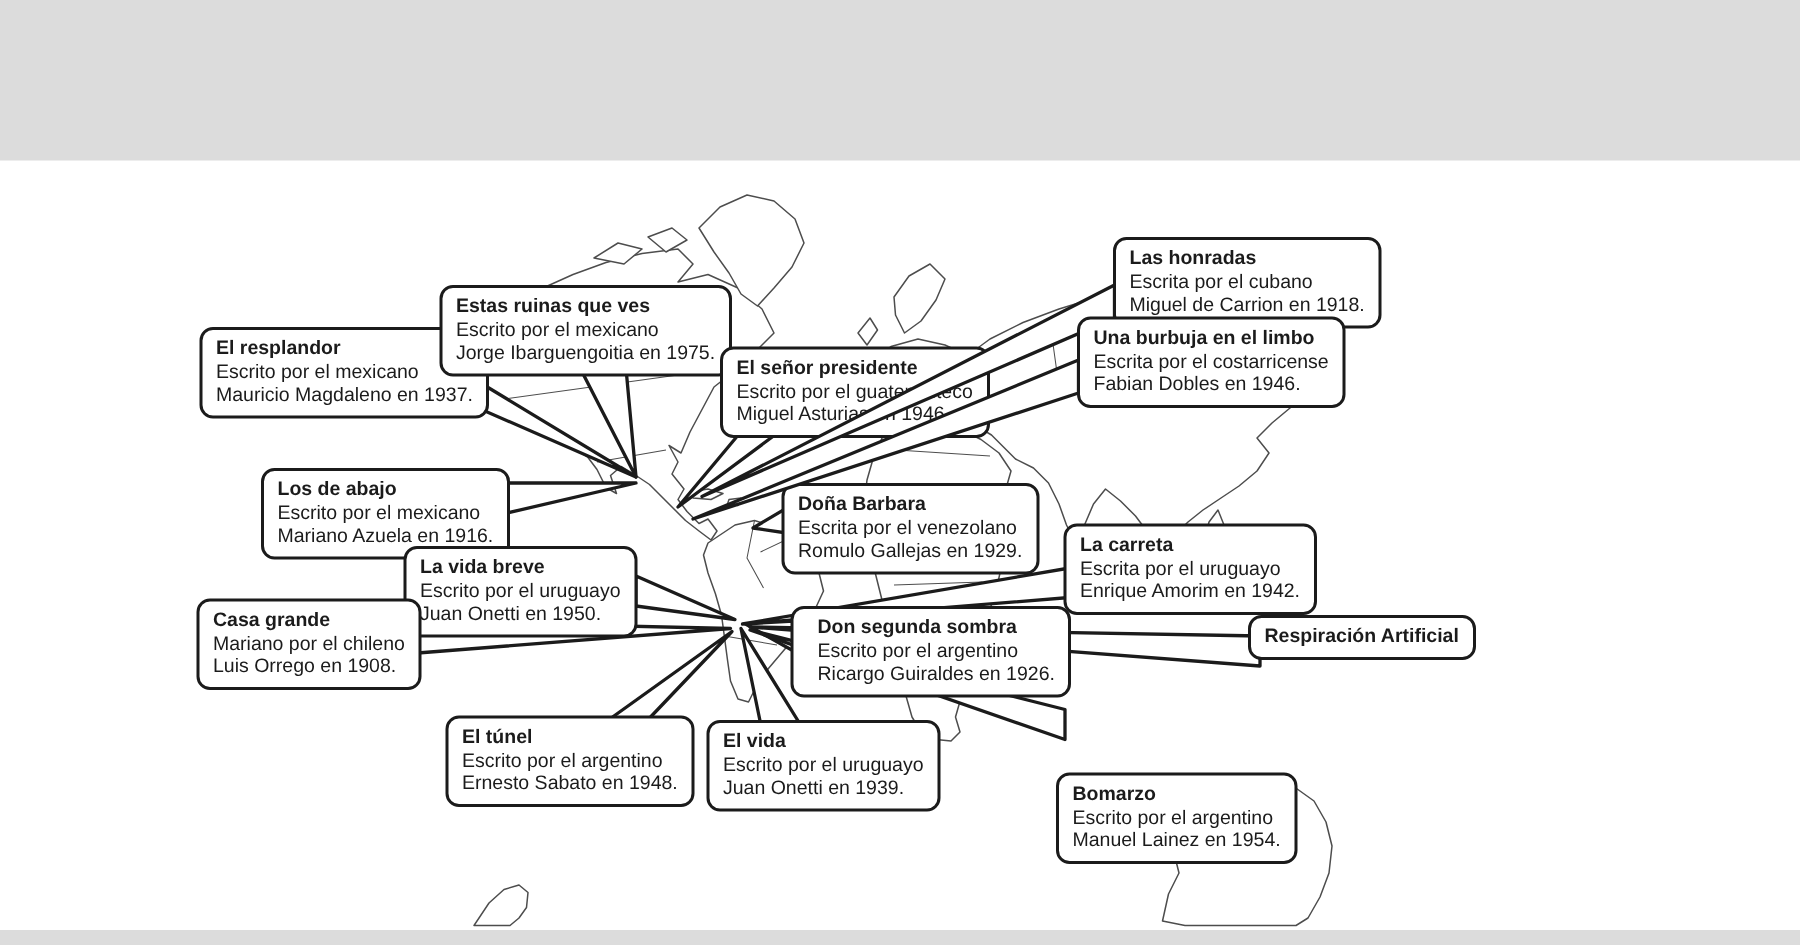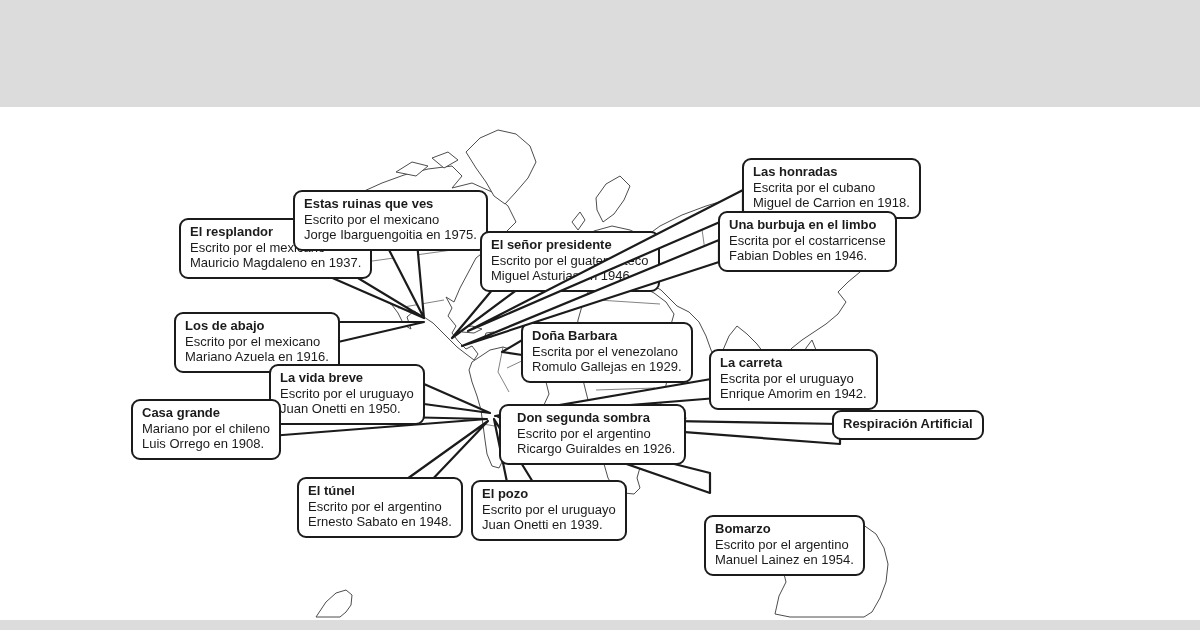--- a/index.html
+++ b/index.html
@@ -72,21 +72,21 @@
     <polygon points="500,420 710,473 710,493" class="leader"></polygon>
     <polygon points="488,421 400,484 428,484" class="leader"></polygon>
     <polygon points="494,419 508,487 536,487" class="leader"></polygon>
   </svg>
 <svg id="leader-mid" class="layer" viewBox="0 0 1200 630">
     <polygon points="468,331 743,190 743,212" class="leader"></polygon>
     <polygon points="462,346 719,240 719,262" class="leader"></polygon>
   </svg>
 
 <div id="callout-container">
-    <div class="callout" style="left: 133px; top: 218px; z-index: 2; margin-left: 46px;">
+    <div class="callout" style="left: 133px; top: 218px; z-index: 2;">
     <div class="callout-title">El resplandor</div>
     <div class="callout-body">
         <div class="callout-line">Escrito por el mexicano</div>
         <div class="callout-line">Mauricio Magdaleno en 1937.</div>
       </div>
   </div>
     <div class="callout" style="left: 293px; top: 190px; z-index: 2;">
     <div class="callout-title">Estas ruinas que ves</div>
     <div class="callout-body">
         <div class="callout-line">Escrito por el mexicano</div>
@@ -142,21 +142,21 @@
         <div class="callout-line">Juan Onetti en 1950.</div>
       </div>
   </div>
     <div class="callout" style="left: 131px; top: 399px; z-index: 2;">
     <div class="callout-title">Casa grande</div>
     <div class="callout-body">
         <div class="callout-line">Mariano por el chileno</div>
         <div class="callout-line">Luis Orrego en 1908.</div>
       </div>
   </div>
-    <div class="callout" style="left: 499px; top: 404px; z-index: 2; padding-left: 16px;">
+    <div class="callout" style="left: 527px; top: 404px; z-index: 2; padding-left: 16px;">
     <div class="callout-title">Don segunda sombra</div>
     <div class="callout-body">
         <div class="callout-line">Escrito por el argentino</div>
         <div class="callout-line">Ricargo Guiraldes en 1926.</div>
       </div>
   </div>
     <div class="callout" style="left: 832px; top: 410px; z-index: 2;">
     <div class="callout-title">Respiración Artificial</div>
   </div>
     <div class="callout" style="left: 704px; top: 467px; z-index: 2; margin-top: 48px;">
@@ -167,19 +167,19 @@
       </div>
   </div>
     <div class="callout" style="left: 297px; top: 477px; z-index: 2;">
     <div class="callout-title">El túnel</div>
     <div class="callout-body">
         <div class="callout-line">Escrito por el argentino</div>
         <div class="callout-line">Ernesto Sabato en 1948.</div>
       </div>
   </div>
     <div class="callout" style="left: 471px; top: 480px; z-index: 2;">
-    <div class="callout-title">El pozo</div>
+    <div class="callout-title">El vida</div>
     <div class="callout-body">
         <div class="callout-line">Escrito por el uruguayo</div>
         <div class="callout-line">Juan Onetti en 1939.</div>
       </div>
   </div>
   </div>
 
 </body></html>

